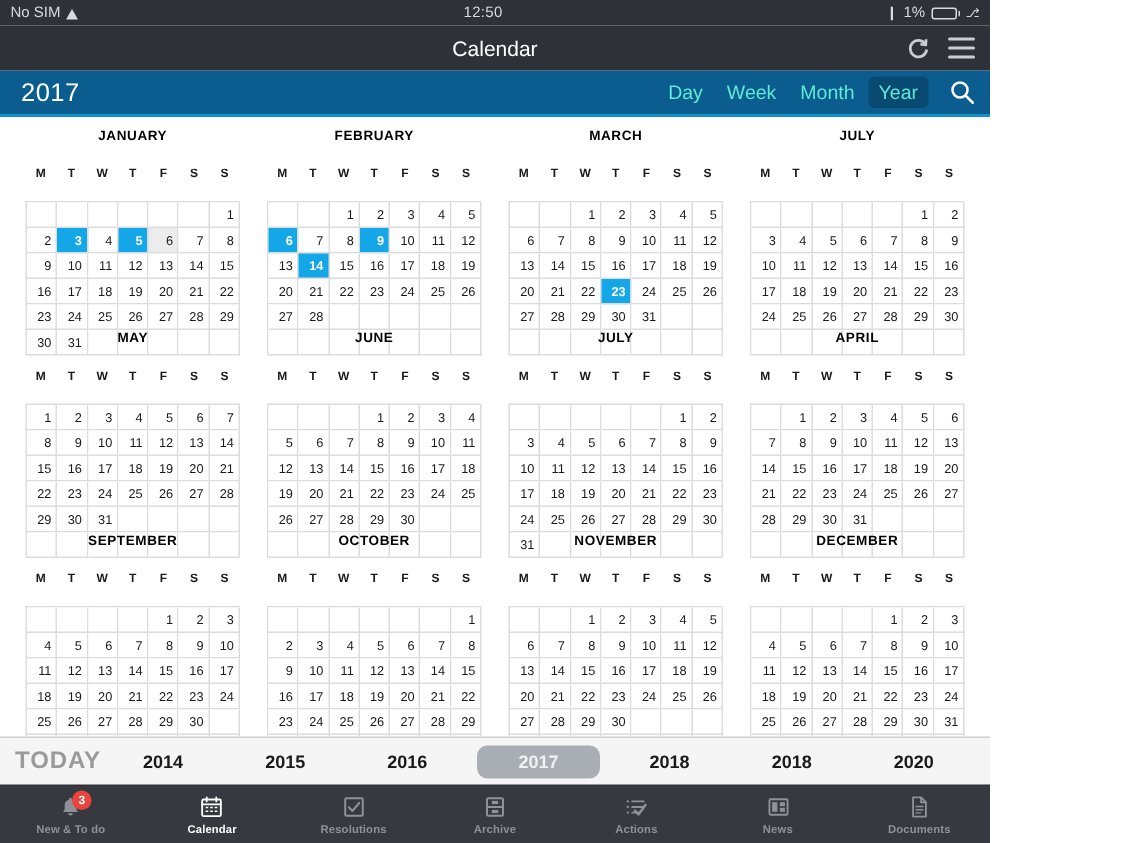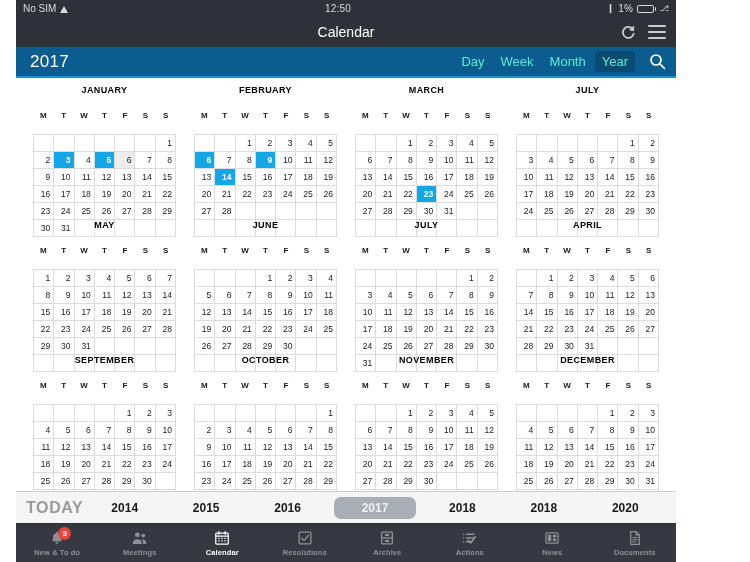--- a/index.html
+++ b/index.html
@@ -2,21 +2,21 @@
 <html><head>
 <meta charset="utf-8">
 <style>
   * { box-sizing: border-box; margin: 0; padding: 0; }
   html, body {
     width: 750px; height: 562px;
     font-family: "Liberation Sans", sans-serif;
     background: #ffffff;
     overflow: hidden;
   }
-  .screen { width: 660px; height: 562px; position: relative; display: flex; flex-direction: column; margin-left: 16px; }
+  .screen { width: 660px; height: 562px; position: relative; display: flex; flex-direction: column; }
 
   
   .statusbar {
     height: 17px; background: #2e3238; color: #d8dade;
     display: flex; align-items: center; font-size: 10px; padding: 0 7px;
     flex: 0 0 17px;
   }
   .sb-left { display: flex; align-items: center; gap: 4px; }
   .sb-center { flex: 1; text-align: center; letter-spacing: .2px; }
   .sb-right { display: flex; align-items: center; gap: 4px; justify-content: flex-end; }
@@ -1030,31 +1030,20 @@
   <div class="tabbar">
       <div class="tab">
         <div class="tab-icon">
           <svg viewBox="0 0 18 18" width="16" height="16" fill="currentColor">
             <path d="M9 2a1 1 0 0 1 1 1v.6a4.4 4.4 0 0 1 3.4 4.3v3l1.2 1.8H3.4L4.6 11V7.9A4.4 4.4 0 0 1 8 3.6V3a1 1 0 0 1 1-1zM7.2 13.6h3.6a1.8 1.8 0 0 1-3.6 0z"></path>
           </svg>
           <span class="badge">3</span>
         </div>
         <div class="tab-label">New &amp; To do</div>
       </div>
-      <div class="tab">
-        <div class="tab-icon">
-          <svg viewBox="0 0 20 18" width="18" height="16" fill="currentColor">
-            <circle cx="7" cy="5.4" r="2.7"></circle>
-            <circle cx="13.6" cy="6.2" r="2.1"></circle>
-            <path d="M2 14.6c0-2.6 2.2-4.2 5-4.2s5 1.6 5 4.2v1.2H2z"></path>
-            <path d="M12.8 10.8c2.3 0 4.2 1.3 4.2 3.5v1.5h-3.6v-1.2c0-1.5-.5-2.8-1.4-3.7z"></path>
-          </svg>
-        </div>
-        <div class="tab-label">Meetings</div>
-      </div>
       <div class="tab active">
         <div class="tab-icon">
           <svg viewBox="0 0 18 18" width="16" height="16" fill="none" stroke="currentColor" stroke-width="1.4">
             <rect x="2" y="3.4" width="14" height="12.4" rx="1"></rect>
             <path d="M2 7h14M5.4 1.8v3M12.6 1.8v3" stroke-linecap="round"></path>
             <path d="M4.6 9.4h2M8 9.4h2M11.4 9.4h2M4.6 12.2h2M8 12.2h2M11.4 12.2h2" stroke-width="1.1"></path>
           </svg>
         </div>
         <div class="tab-label">Calendar</div>
       </div>

